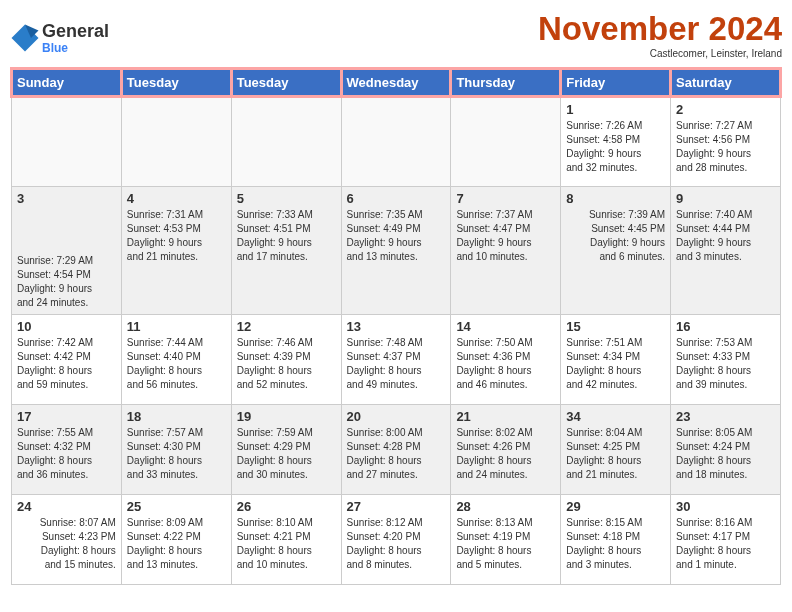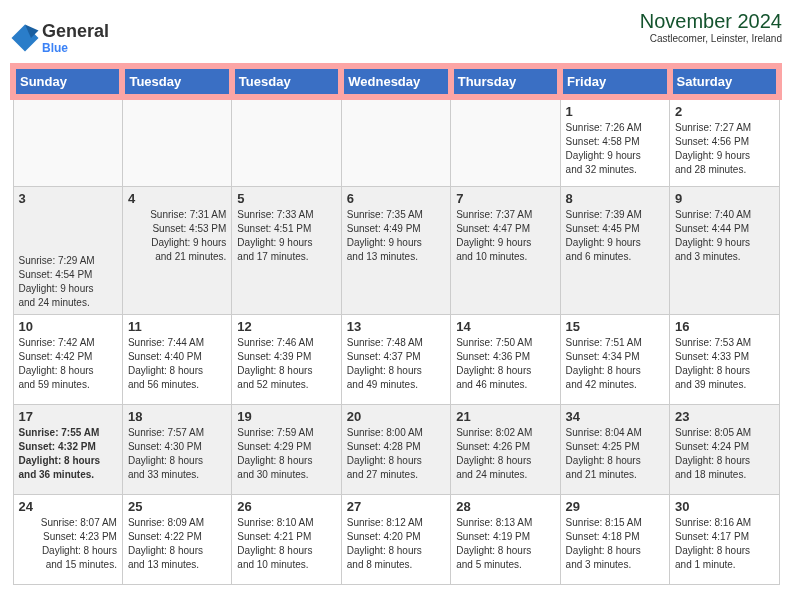--- a/index.html
+++ b/index.html
@@ -38,39 +38,39 @@
     }
     .logo-icon {
       width: 30px;
       height: 30px;
       margin-right: 2px;
     }
     .title-area {
       text-align: right;
     }
     .month-title {
-      font-size: 20px;
-      font-weight: normal;
-      color: #14532d;
+      font-size: 33px;
+      font-weight: bold;
+      color: #c2410c;
     }
     .subtitle {
       font-size: 10px;
       color: #333;
     }
     .calendar {
       width: 100%;
       border-collapse: collapse;
     }
     .calendar th {
       background: #3a6fc4;
       color: white;
       padding: 5px 4px;
       font-size: 13px;
       text-align: left;
-      border: 6px solid #fca5a5;
+      border: 3px solid #fca5a5;
     }
     .calendar td {
       vertical-align: top;
       padding: 4px 5px;
       border: 1px solid #ccc;
       font-size: 10.5px;
       color: #333;
       background: #fff;
       width: 14.28%;
       min-height: 80px;
@@ -151,21 +151,21 @@
       <tr class="row-stripe">
         <td>
           <span class="day-num">3</span>
           <div class="day-info" style="white-space: pre-line; margin-top: 48px;">Sunrise: 7:29 AM
 Sunset: 4:54 PM
 Daylight: 9 hours
 and 24 minutes.</div>
         </td>
         <td>
           <span class="day-num">4</span>
-          <div class="day-info" style="white-space: pre-line; text-align: right;">Sunrise: 7:31 AM
+          <div class="day-info" style="white-space: pre-line;">Sunrise: 7:31 AM
 Sunset: 4:53 PM
 Daylight: 9 hours
 and 21 minutes.</div>
         </td>
         <td>
           <span class="day-num">5</span>
           <div class="day-info" style="white-space: pre-line;">Sunrise: 7:33 AM
 Sunset: 4:51 PM
 Daylight: 9 hours
 and 17 minutes.</div>
@@ -179,21 +179,21 @@
         </td>
         <td>
           <span class="day-num">7</span>
           <div class="day-info" style="white-space: pre-line;">Sunrise: 7:37 AM
 Sunset: 4:47 PM
 Daylight: 9 hours
 and 10 minutes.</div>
         </td>
         <td>
           <span class="day-num">8</span>
-          <div class="day-info" style="white-space: pre-line;">Sunrise: 7:39 AM
+          <div class="day-info" style="white-space: pre-line; text-align: right;">Sunrise: 7:39 AM
 Sunset: 4:45 PM
 Daylight: 9 hours
 and 6 minutes.</div>
         </td>
         <td>
           <span class="day-num">9</span>
           <div class="day-info" style="white-space: pre-line;">Sunrise: 7:40 AM
 Sunset: 4:44 PM
 Daylight: 9 hours
 and 3 minutes.</div>
@@ -246,21 +246,21 @@
           <span class="day-num">16</span>
           <div class="day-info" style="white-space: pre-line;">Sunrise: 7:53 AM
 Sunset: 4:33 PM
 Daylight: 8 hours
 and 39 minutes.</div>
         </td>
       </tr>
       <tr class="row-stripe">
         <td>
           <span class="day-num">17</span>
-          <div class="day-info" style="white-space: pre-line; font-weight: bold;">Sunrise: 7:55 AM
+          <div class="day-info" style="white-space: pre-line;">Sunrise: 7:55 AM
 Sunset: 4:32 PM
 Daylight: 8 hours
 and 36 minutes.</div>
         </td>
         <td>
           <span class="day-num">18</span>
           <div class="day-info" style="white-space: pre-line;">Sunrise: 7:57 AM
 Sunset: 4:30 PM
 Daylight: 8 hours
 and 33 minutes.</div>

